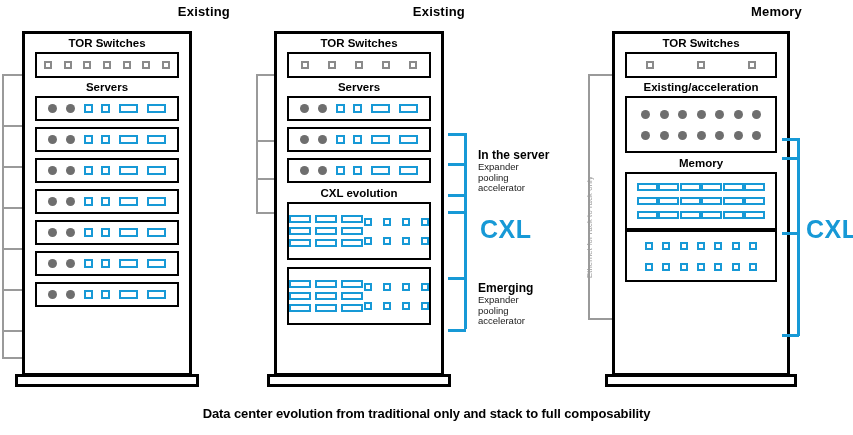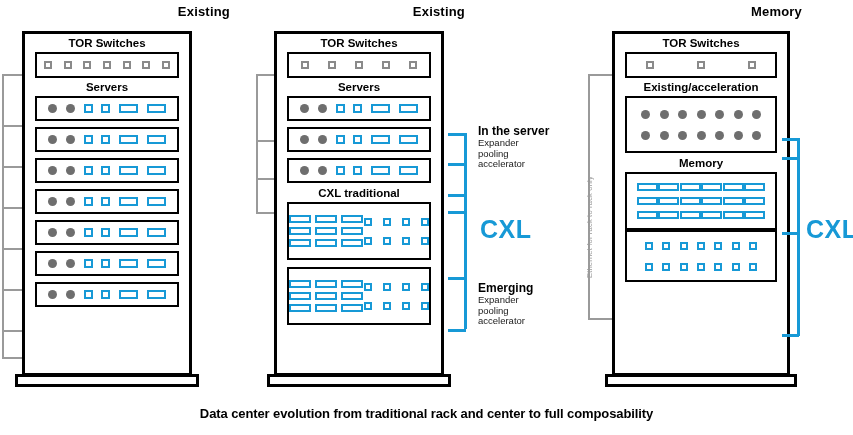--- a/index.html
+++ b/index.html
@@ -211,21 +211,21 @@
             <div class="dot"></div>
             <div class="dot"></div>
             <div class="sq-blue"></div>
             <div class="sq-blue"></div>
             <div class="rect-blue"></div>
             <div class="rect-blue"></div>
           </div>
         </div>
       </div>
 
-    <div class="sec-label" style="padding-top:4px;">CXL traditional</div>
+    <div class="sec-label" style="padding-top:4px;">CXL evolution</div>
     <div id="emerging-appliances">
         <div class="unit" style="height: 58px; margin: 0px 10px;">
           <div class="row" style="width: 100%; justify-content: space-around; align-items: center;">
             <div>
               <div class="row" style="margin-bottom: 4px;">
                 <div class="rect-blue-w" style="margin-right: 4px;"></div>
                 <div class="rect-blue-w" style="margin-right: 4px;"></div>
                 <div class="rect-blue-w" style="margin-right: 0px;"></div>
               </div>
               <div class="row" style="margin-bottom: 4px;">
@@ -301,21 +301,21 @@
 
   <div class="bline" style="left:448px;top:133px;width:18px;height:2.5px;"></div>
   <div class="bline" style="left:448px;top:163px;width:18px;height:2.5px;"></div>
   <div class="bline" style="left:448px;top:194px;width:18px;height:2.5px;"></div>
 
   <div class="bline" style="left:448px;top:211px;width:18px;height:2.5px;"></div>
   <div class="bline" style="left:448px;top:277px;width:18px;height:2.5px;"></div>
   <div class="bline" style="left:448px;top:329px;width:18px;height:2.5px;"></div>
 </div>
 
-<div class="ann" style="left:478px;top:124px;">
+<div class="ann" style="left:478px;top:148px;">
   <div class="ann-h">In the server</div>
   <div class="ann-b">Expander</div>
   <div class="ann-b">pooling</div>
   <div class="ann-b">accelerator</div>
 </div>
 
 <div class="cxl-big" style="left:480px;top:215px;">CXL</div>
 
 <div class="ann" style="left:478px;top:281px;">
   <div class="ann-h">Emerging</div>
@@ -426,13 +426,13 @@
 
 <div>
   <div class="bline" style="left:797px;top:138px;width:2.5px;height:198px;"></div>
   <div class="bline" style="left:782px;top:138px;width:17px;height:2.5px;"></div>
   <div class="bline" style="left:782px;top:157px;width:17px;height:2.5px;"></div>
   <div class="bline" style="left:782px;top:232px;width:17px;height:2.5px;"></div>
   <div class="bline" style="left:782px;top:334px;width:17px;height:2.5px;"></div>
 </div>
 <div class="cxl-big" style="left:806px;top:215px;">CXL</div>
 
-<div class="caption">Data center evolution from traditional rack and center to full composability</div>
+<div class="caption">Data center evolution from traditional only and stack to full composability</div>
 
 </body></html>

